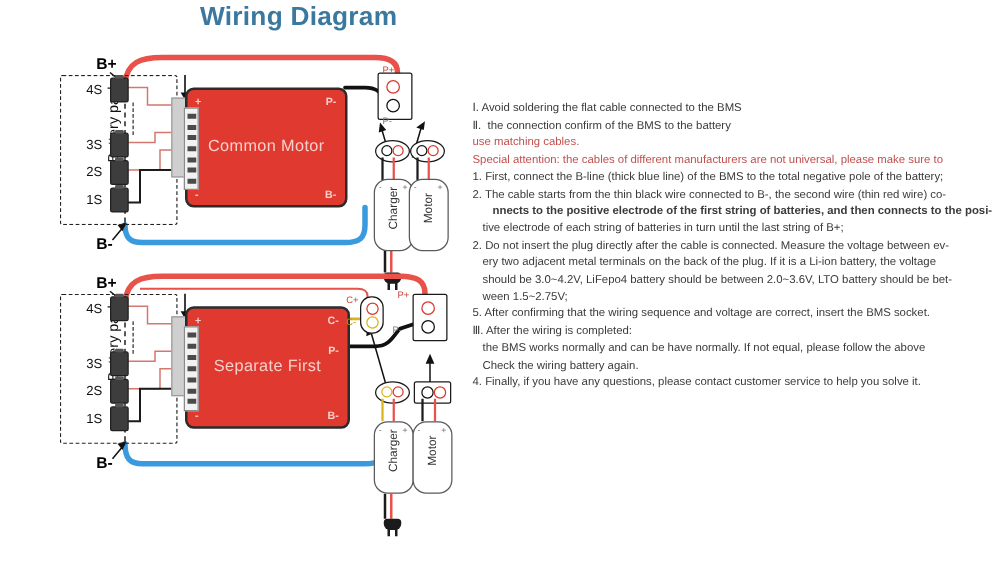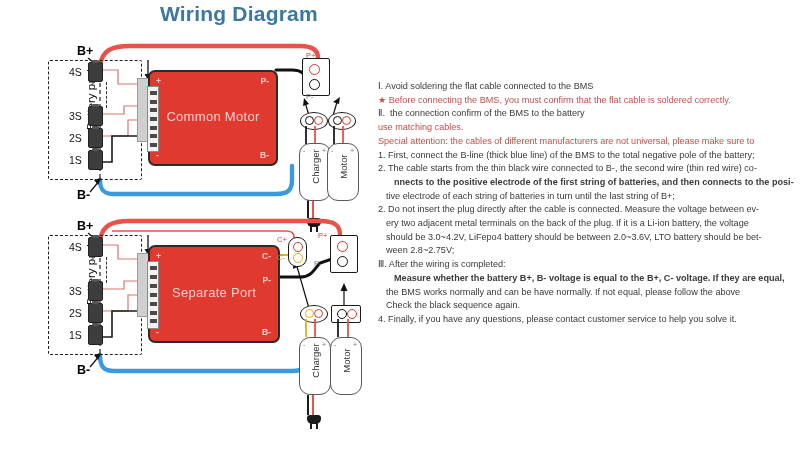--- a/index.html
+++ b/index.html
@@ -282,21 +282,21 @@
   <div class="cell-label" style="left:69px;top:92px;">2S</div>
   <div class="cell" style="left:88px;top:110px;"></div>
   <div class="cell-label" style="left:69px;top:114px;">1S</div>
 
   <div class="bplus-label" style="left:77px;top:4px;">B+</div>
   <div class="bminus-label" style="left:77px;top:148px;">B-</div>
 
   <div class="ribbon" style="left:137px;top:38px;width:11px;height:62px;"></div>
 
   <div class="board" style="left:148px;top:30px;width:132px;height:98px;">
-    <div class="board-name">Separate Port</div>
+    <div class="board-name">Separate First</div>
     <div class="pin" style="left:6px;top:4px;">+</div>
     <div class="pin" style="left:6px;bottom:4px;">-</div>
     <div class="pin" style="right:7px;top:4px;">C-</div>
     <div class="pin" style="right:7px;top:28px;">P-</div>
     <div class="pin" style="right:7px;bottom:4px;">B-</div>
     <div class="socket" style="left:-3px;top:14px;width:12px;height:68px;">
       <i></i>
         <i></i>
         <i></i>
         <i></i>
@@ -347,30 +347,29 @@
   </svg>
   <div class="device" style="left:330px;top:122px;">
     <span>Motor</span>
     <div class="dev-pin" style="left:3px;">-</div>
     <div class="dev-pin" style="right:4px;">+</div>
   </div>
 </div>
 
 <div id="instructions">
   <p>Ⅰ. Avoid soldering the flat cable connected to the BMS</p>
-  <p class="red">★ Before connecting the BMS, you must confirm that the flat cable is soldered correctly.</p>
   <p>Ⅱ.  the connection confirm of the BMS to the battery</p>
   <p class="red">use matching cables.</p>
   <p class="red">Special attention: the cables of different manufacturers are not universal, please make sure to</p>
   <p>1. First, connect the B-line (thick blue line) of the BMS to the total negative pole of the battery;</p>
   <p>2. The cable starts from the thin black wire connected to B-, the second wire (thin red wire) co-</p>
   <p class="ind2">nnects to the positive electrode of the first string of batteries, and then connects to the posi-</p>
   <p class="ind1">tive electrode of each string of batteries in turn until the last string of B+;</p>
   <p>2. Do not insert the plug directly after the cable is connected. Measure the voltage between ev-</p>
   <p class="ind1">ery two adjacent metal terminals on the back of the plug. If it is a Li-ion battery, the voltage</p>
   <p class="ind1">should be 3.0~4.2V, LiFepo4 battery should be between 2.0~3.6V, LTO battery should be bet-</p>
-  <p class="ind1">ween 2.8~2.75V;</p>
+  <p class="ind1">ween 1.5~2.75V;</p>
+  <p>5. After confirming that the wiring sequence and voltage are correct, insert the BMS socket.</p>
   <p>Ⅲ. After the wiring is completed:</p>
-  <p class="ind2">Measure whether the battery B+, B- voltage is equal to the B+, C- voltage. If they are equal,</p>
   <p class="ind1">the BMS works normally and can be have normally. If not equal, please follow the above</p>
-  <p class="ind1">Check the black sequence again.</p>
+  <p class="ind1">Check the wiring battery again.</p>
   <p>4. Finally, if you have any questions, please contact customer service to help you solve it.</p>
 </div>
 
 </body></html>

